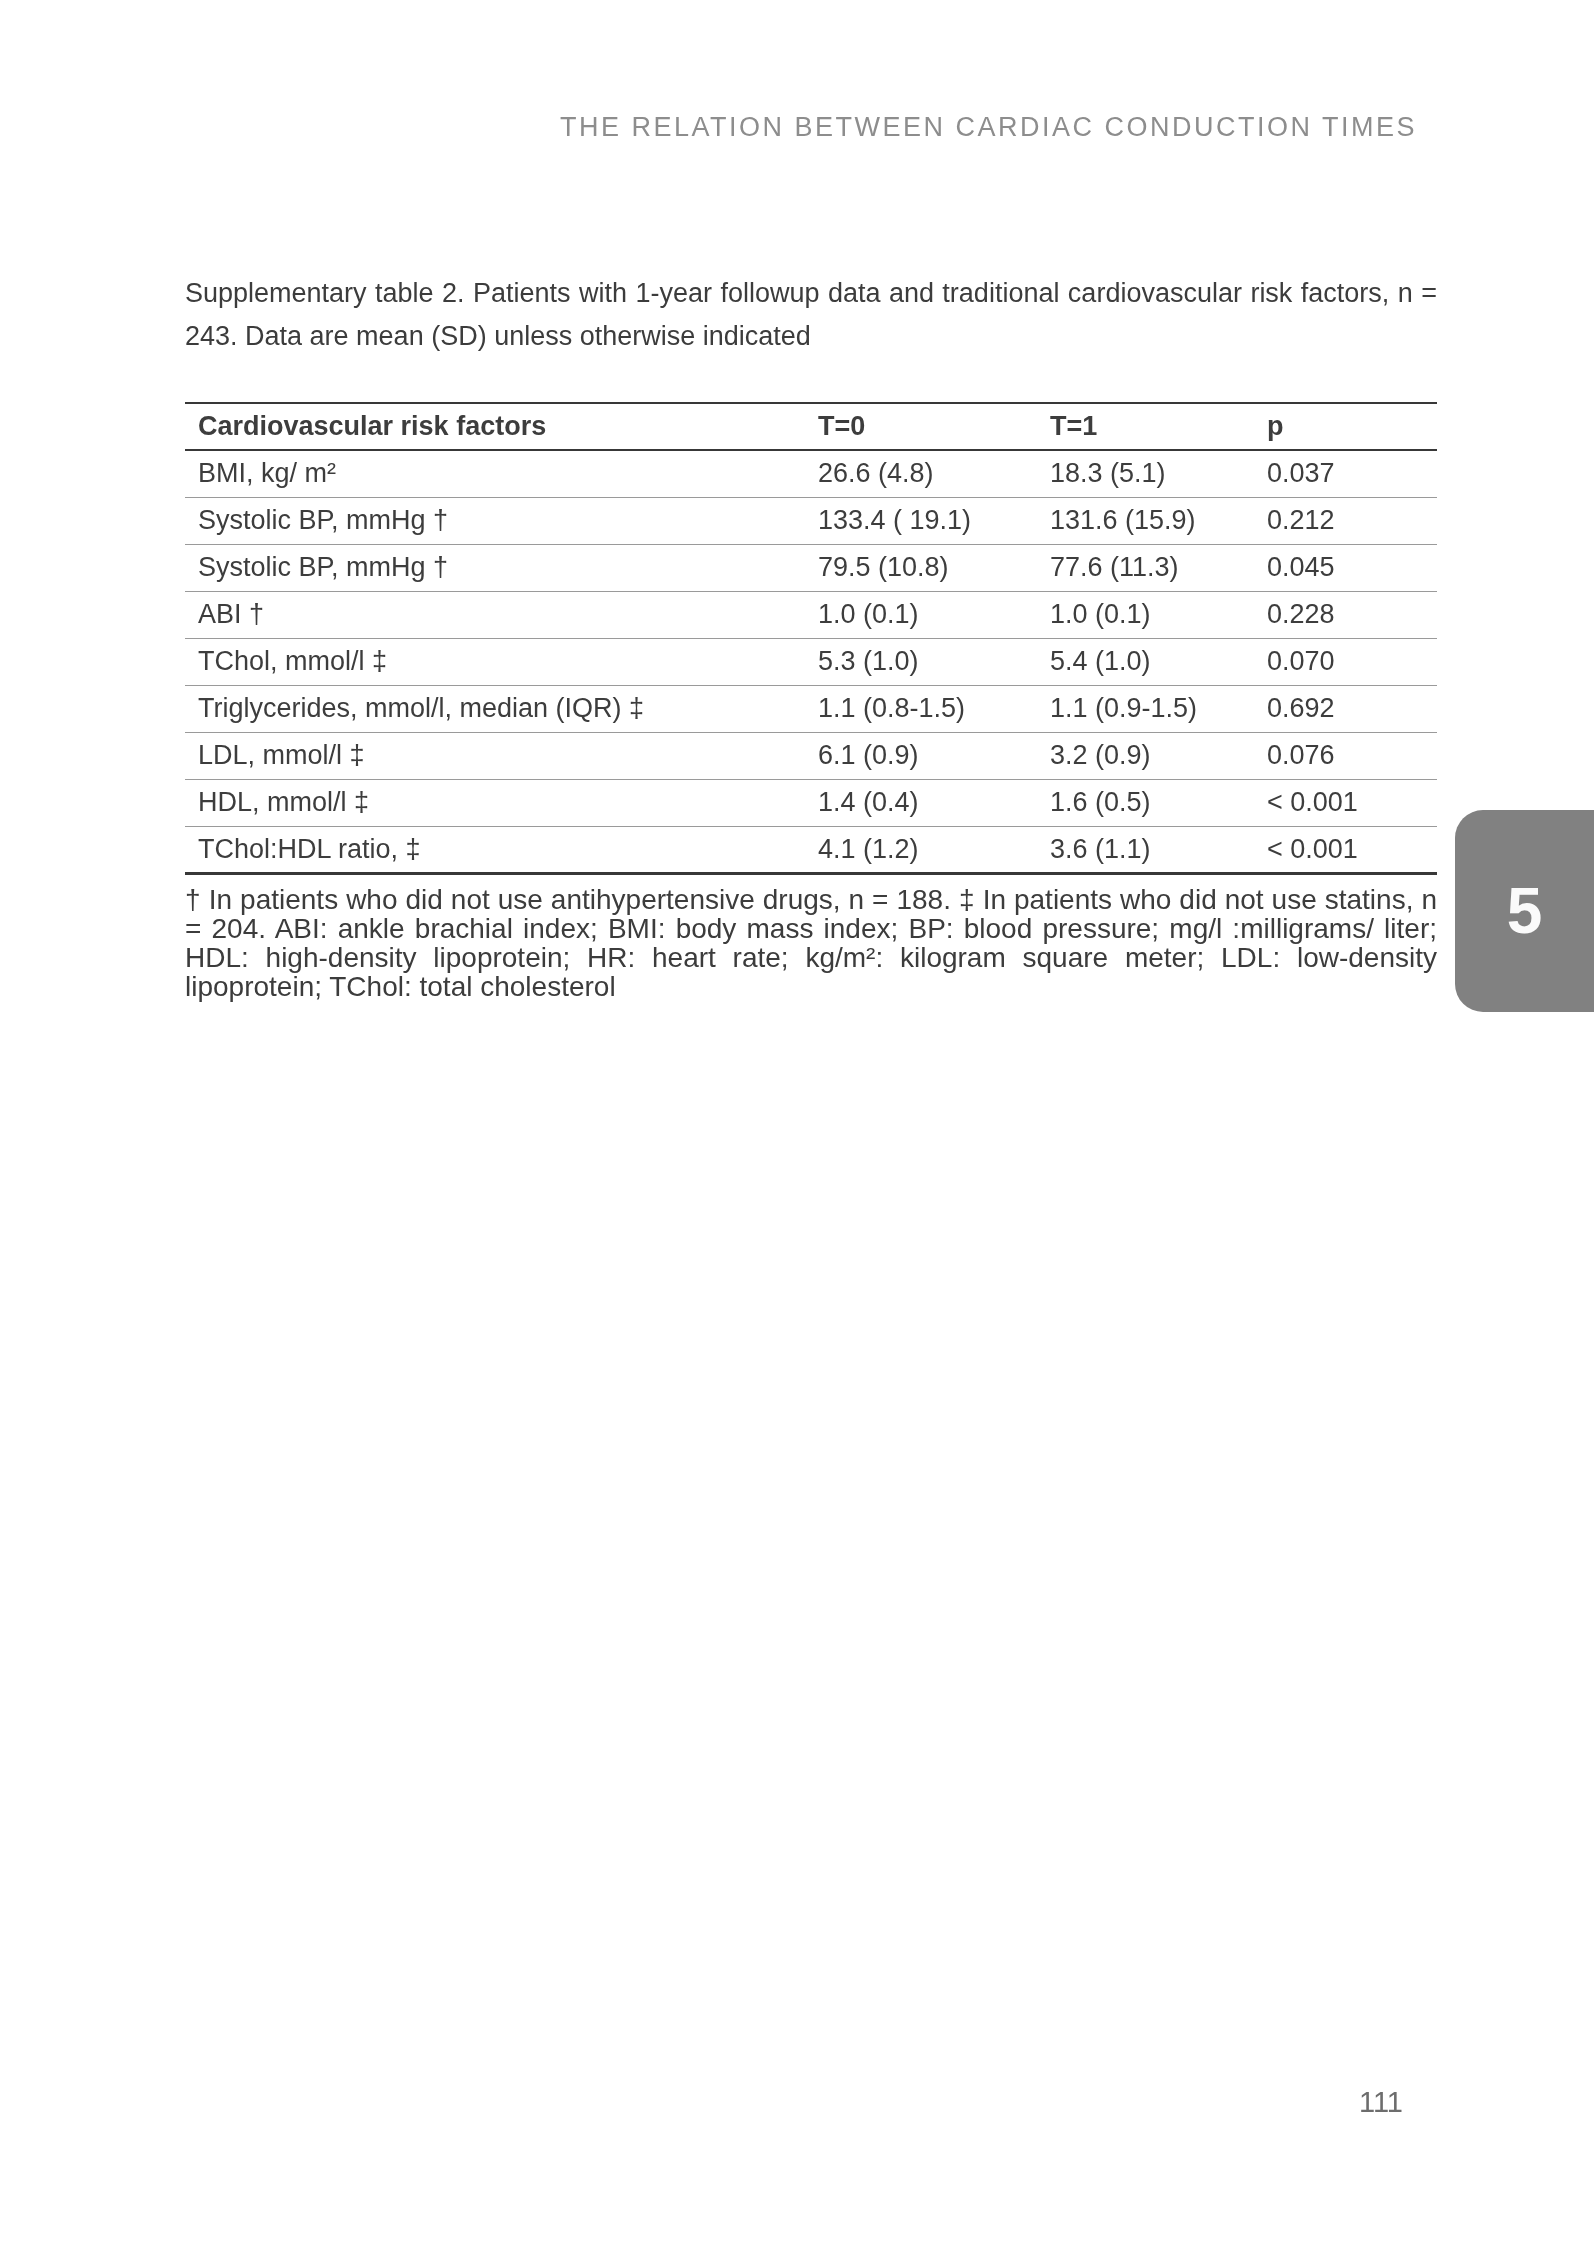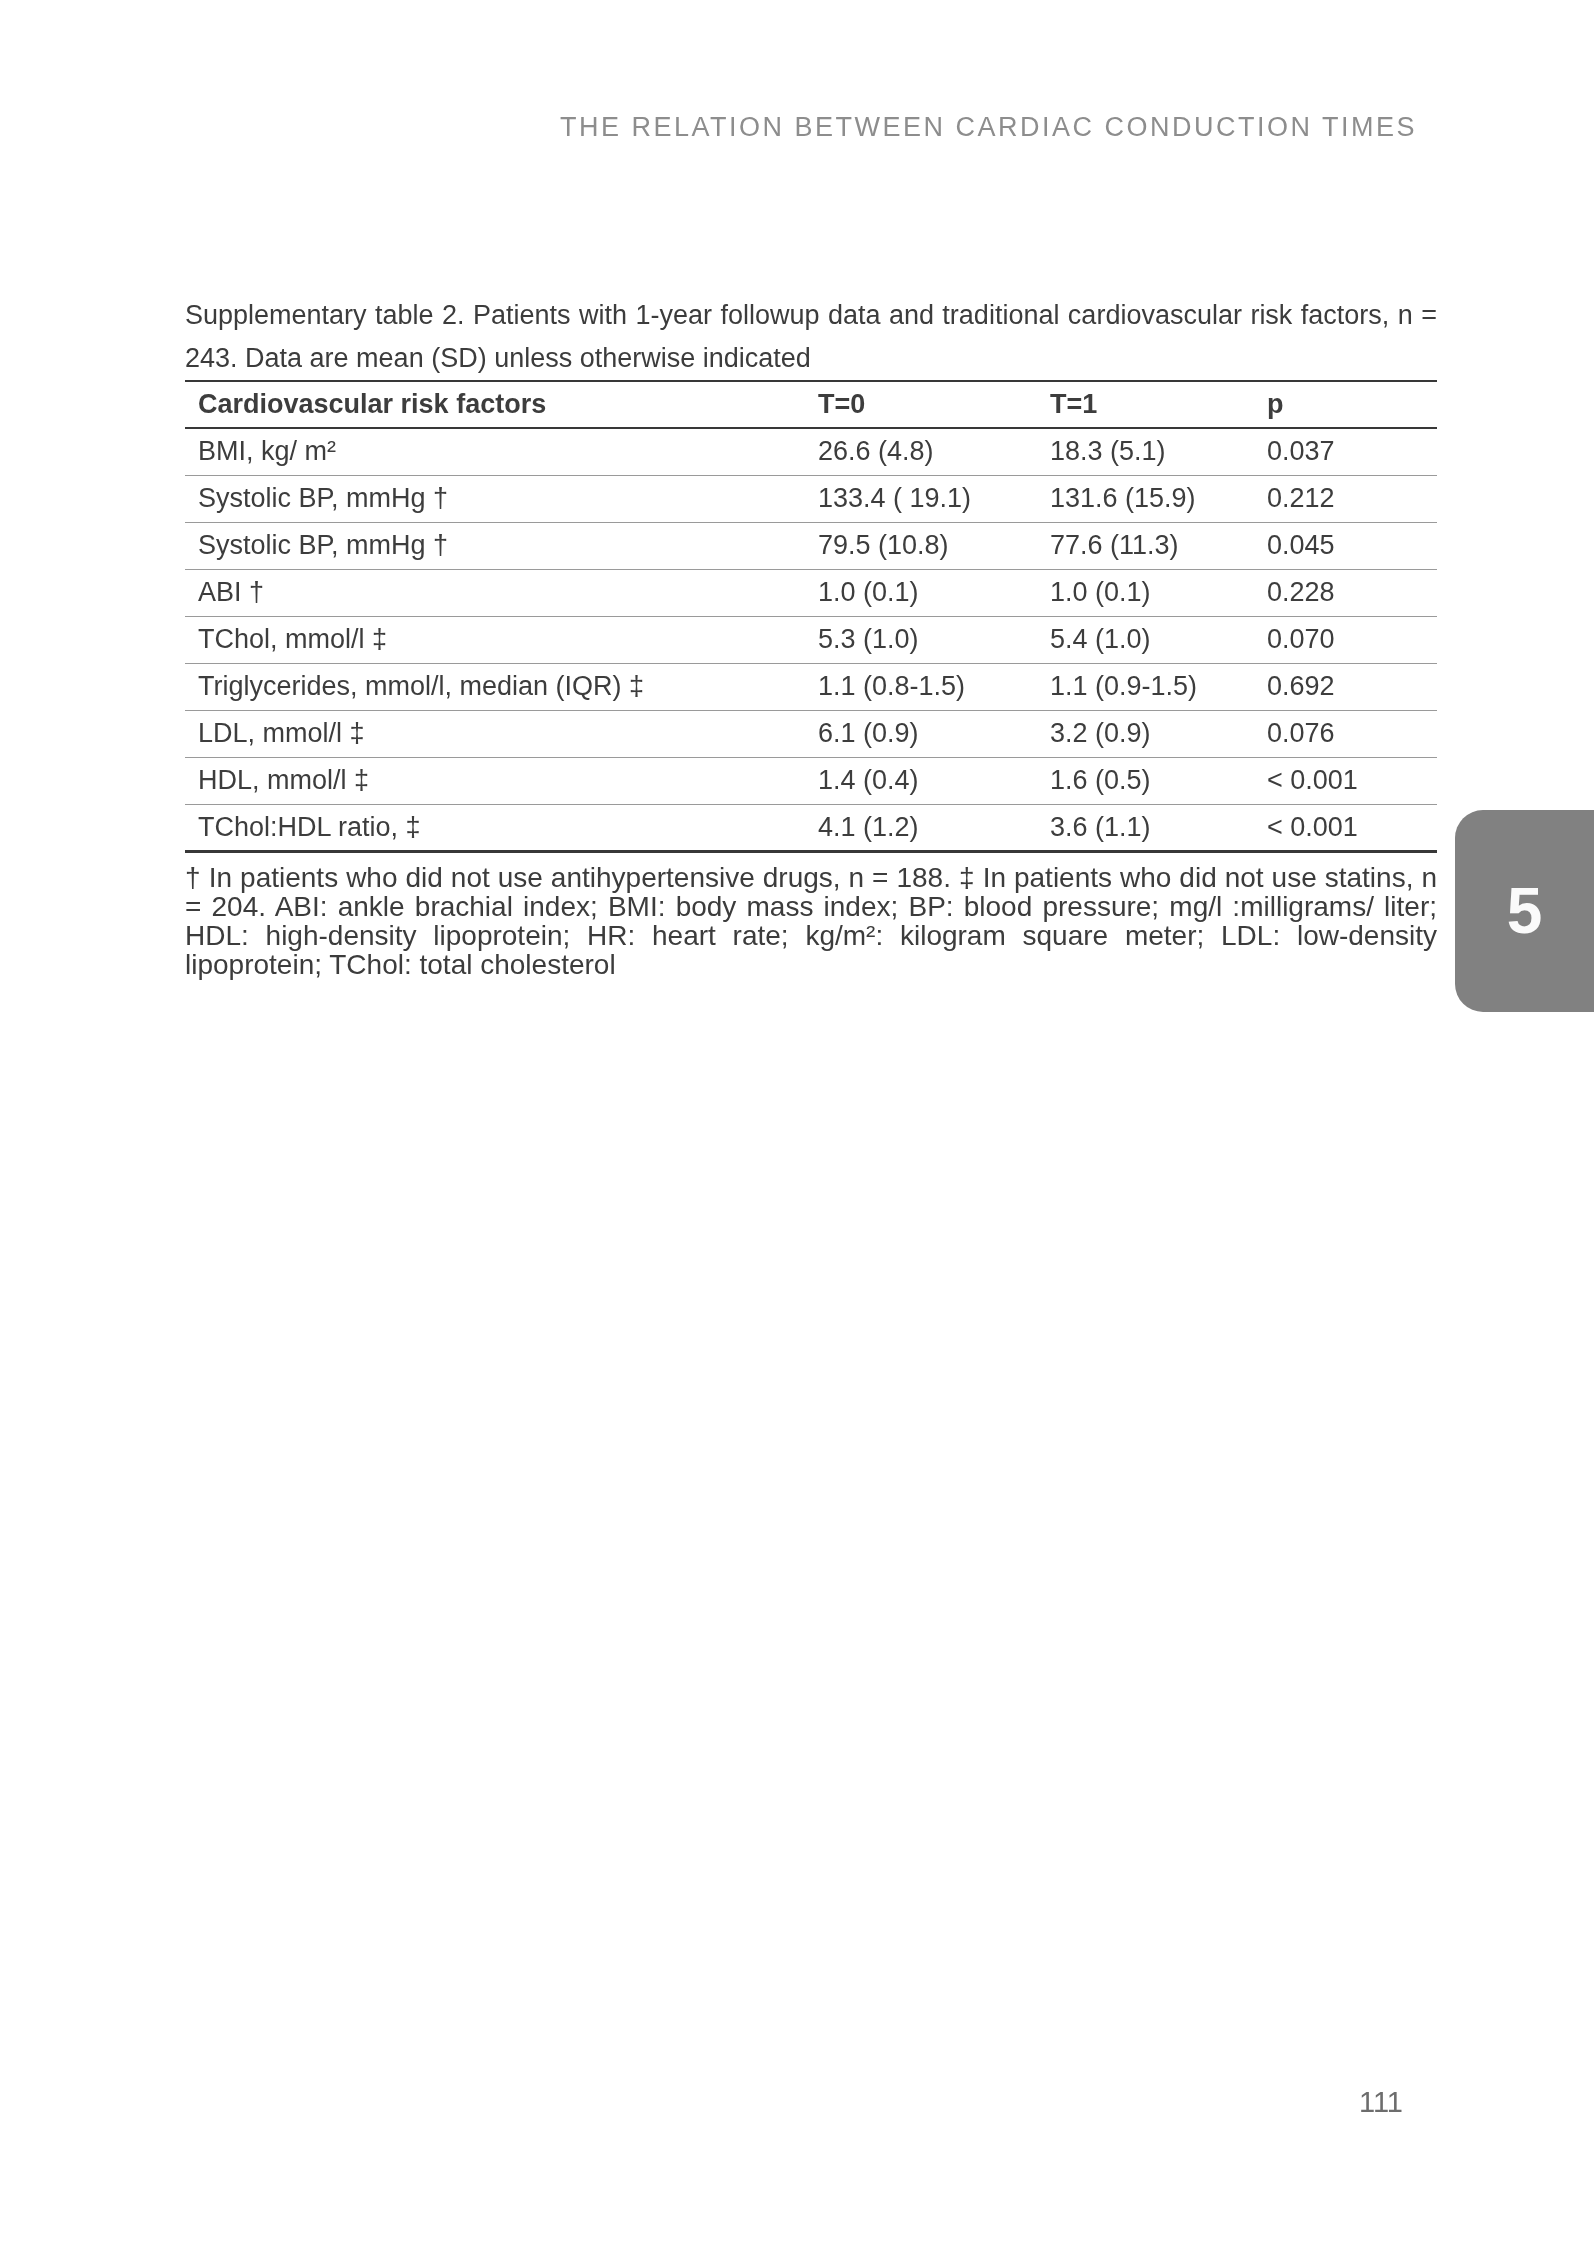--- a/index.html
+++ b/index.html
@@ -18,35 +18,36 @@
     top: 112px;
     right: 177px;
     font-size: 27px;
     letter-spacing: 2.5px;
     color: #8d8d8d;
     white-space: nowrap;
   }
   .content {
     position: absolute;
     left: 185px;
-    top: 294px;
+    top: 272px;
     width: 1252px;
   }
   .caption {
     font-size: 27px;
     line-height: 43px;
     color: #3c3c3c;
     text-align: justify;
   }
   table.risk-table {
     width: 1252px;
     border-collapse: collapse;
     table-layout: fixed;
     font-size: 27px;
     color: #3d3d3d;
+    margin-top: 44px;
   }
   table.risk-table col.c1 { width: 633px; }
   table.risk-table col.c2 { width: 232px; }
   table.risk-table col.c3 { width: 217px; }
   table.risk-table col.c4 { width: 170px; }
   table.risk-table thead tr {
     border-top: 2px solid #383838;
     border-bottom: 2px solid #383838;
   }
   table.risk-table th {

